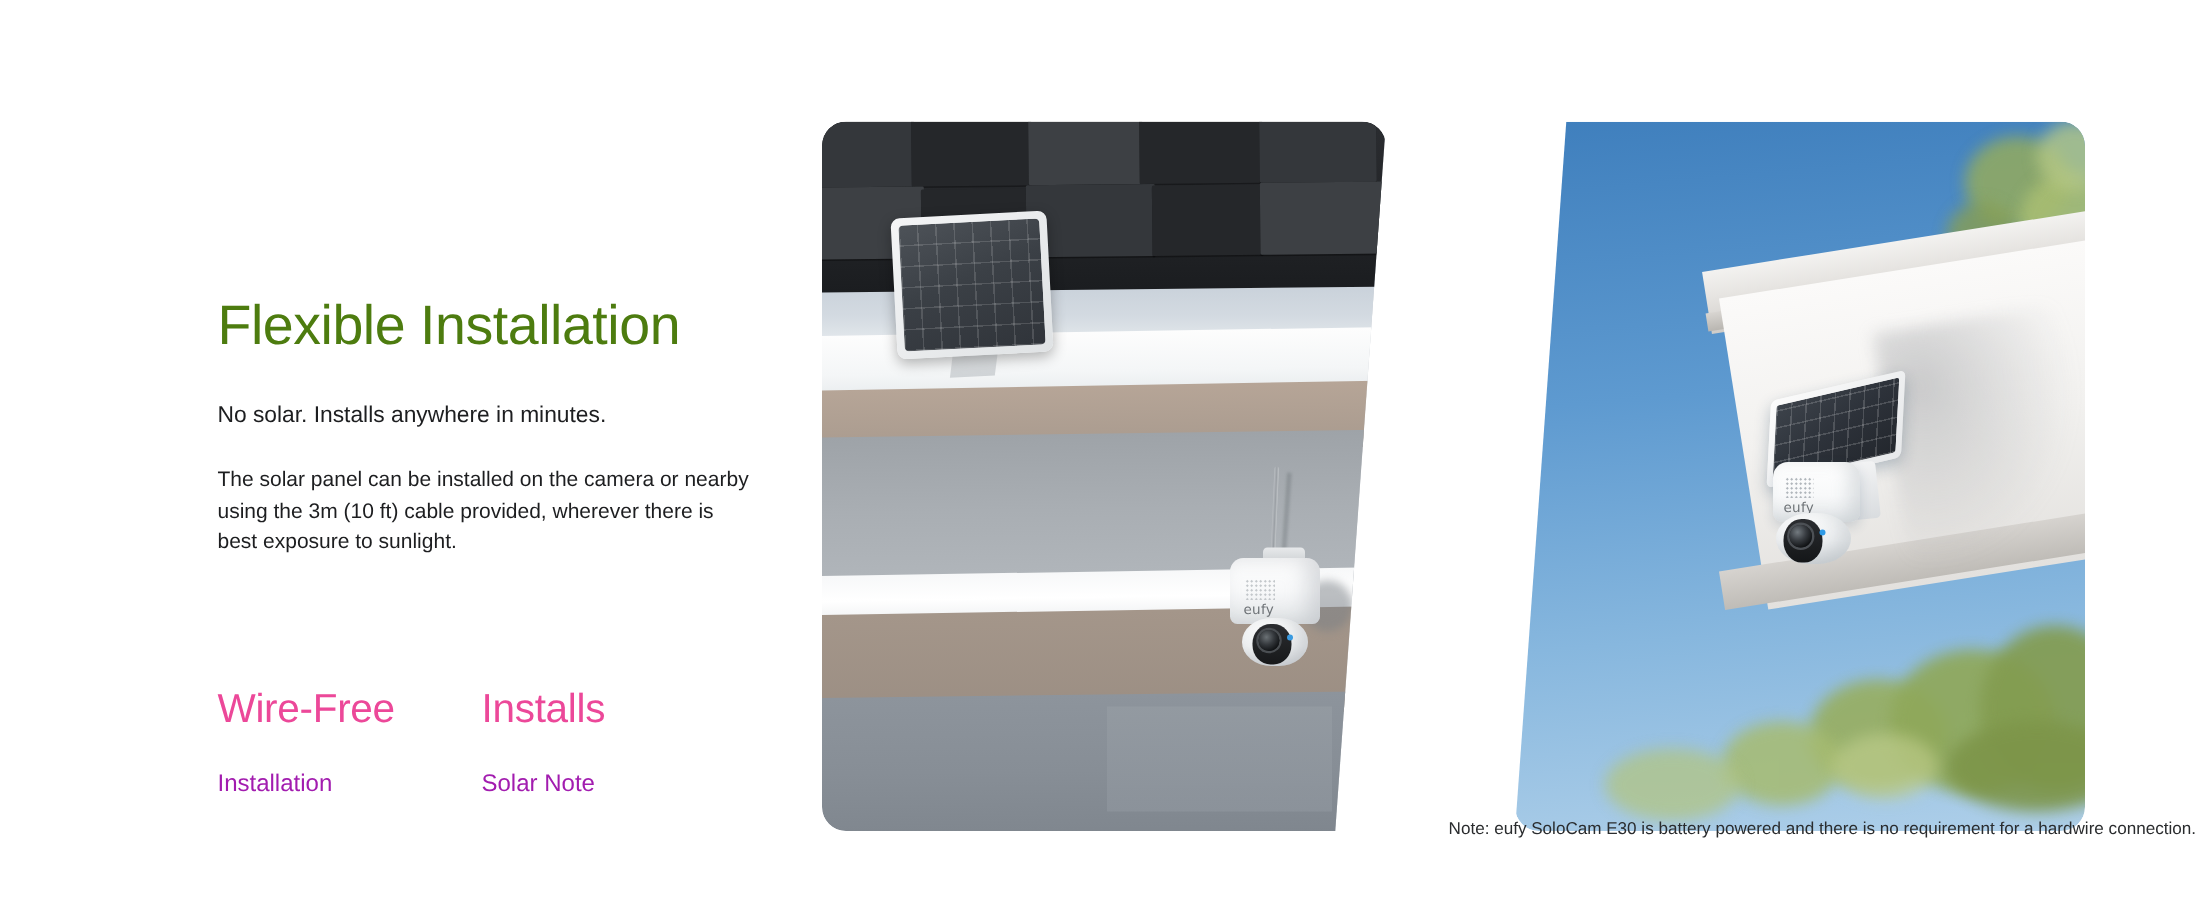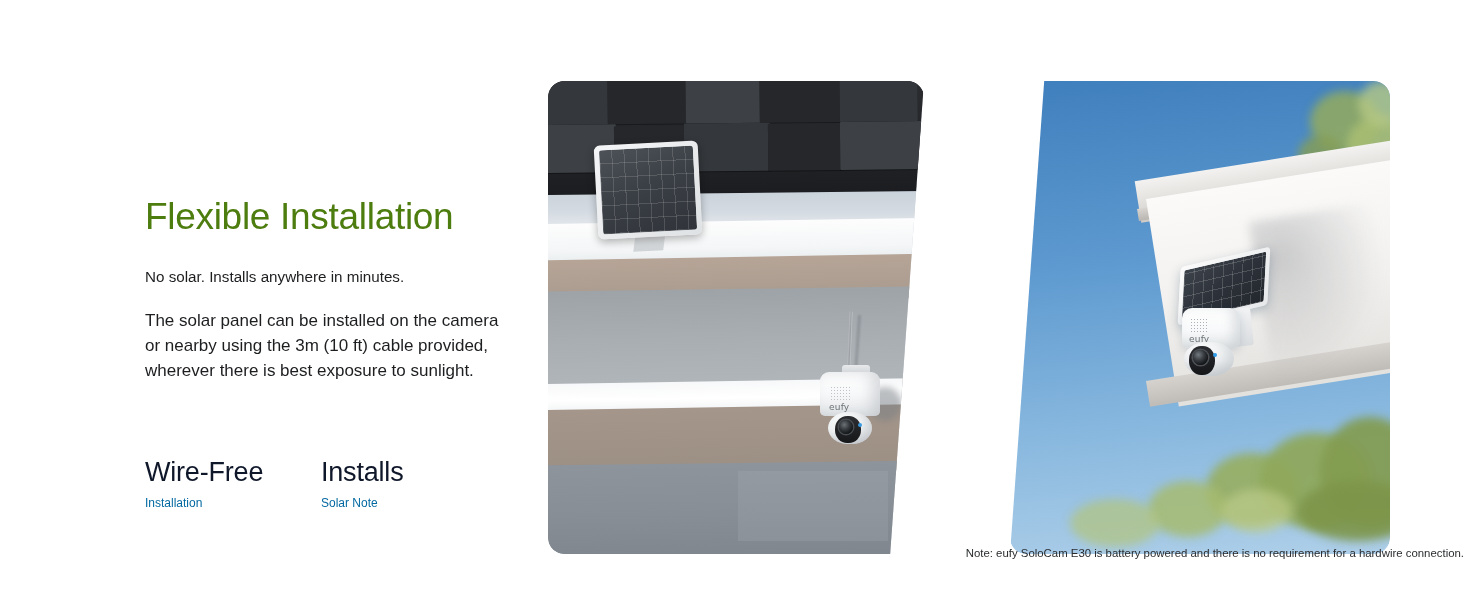--- a/index.html
+++ b/index.html
@@ -39,51 +39,51 @@
   .lede {
     margin-top: 29px;
     font-size: 15.2px;
     font-weight: 400;
     color: #1d1e20;
     line-height: 1.45;
   }
 
   .body-para {
     margin-top: 21px;
-    font-size: 17px;
+    font-size: 14px;
     font-weight: 400;
     color: #1d1e20;
     line-height: 1.46;
     width: 355px;
   }
 
   .features {
     position: absolute;
     left: 145px;
     top: 458px;
     display: flex;
     gap: 48px;
   }
 
   .feature { width: 128px; }
 
   .feature-title {
     font-size: 27px;
     font-weight: 400;
     letter-spacing: -0.2px;
-    color: #0f172a;
+    color: #ec4899;
     line-height: 1.1;
     white-space: nowrap;
   }
 
   .feature-sub {
-    margin-top: 8px;
-    font-size: 12px;
+    margin-top: 25px;
+    font-size: 16px;
     font-weight: 400;
-    color: #0369a1;
+    color: #a21caf;
     line-height: 1.3;
   }
 
   
   .panels {
     position: absolute;
     left: 548px;
     top: 81px;
     width: 842px;
     height: 441px;

